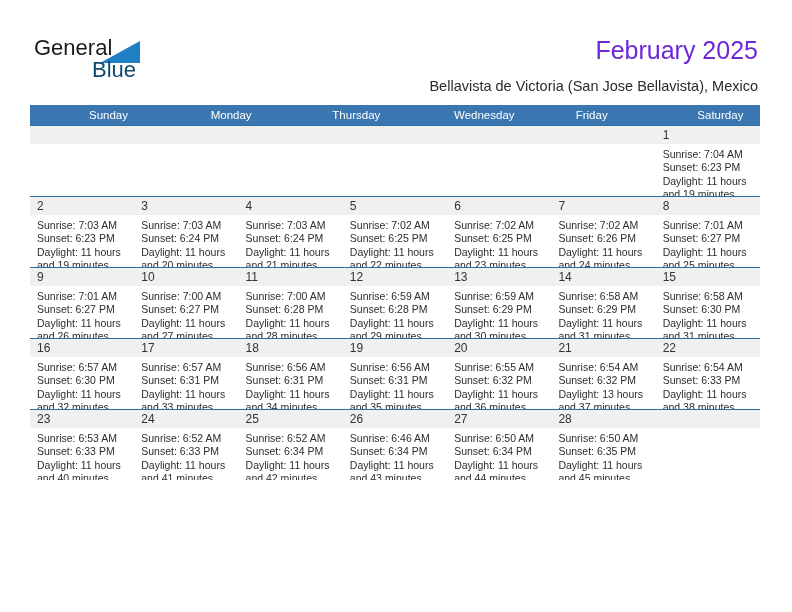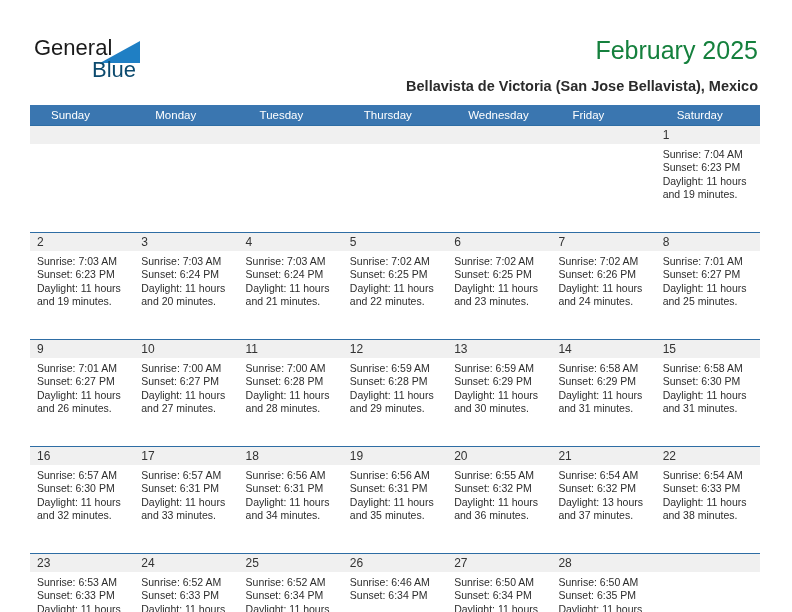--- a/index.html
+++ b/index.html
@@ -56,34 +56,33 @@
     color: #0c4a6e;
     line-height: 24px;
     font-family: "Liberation Sans", sans-serif;
   }
 
   .title {
     position: absolute;
     right: 34px;
     top: 36px;
     font-size: 25px;
-    color: #15803d;
+    color: #6d28d9;
     text-align: left;
     white-space: nowrap;
     font-weight: normal;
   }
   .subtitle {
     position: absolute;
     right: 34px;
     top: 78px;
     font-size: 14.5px;
     color: #2b2b2b;
     text-align: right;
     white-space: nowrap;
-    font-weight: bold;
   }
 
   
   .calendar {
     position: absolute;
     left: 30px;
     top: 105px;
     width: 730px;
   }
   .dow-row {
@@ -93,20 +92,21 @@
     background: #3a76b0;
   }
   .dow {
     flex: 1 1 0;
     color: #ffffff;
     font-size: 11.5px;
     line-height: 20px;
     padding-left: 21px;
     white-space: nowrap;
     overflow: hidden;
+    margin-left: 38px;
   }
 
   .week {
     width: 730px;
     position: relative;
     border-top: 1.6px solid #2e6da4;
   }
   .week.first { border-top: 1.6px solid #2e6da4; }
 
   .numband {
@@ -120,21 +120,21 @@
     font-size: 12px;
     color: #333333;
     line-height: 18px;
     padding-left: 7px;
     white-space: nowrap;
   }
 
   .bodyrow {
     display: flex;
     width: 730px;
-    height: 88px;
+    height: 52px;
     background: #ffffff;
   }
   .bodycell {
     flex: 1 1 0;
     padding: 4px 6px 0 7px;
     overflow: hidden;
   }
   .bodycell p {
     font-size: 10.5px;
     line-height: 13.4px;
@@ -163,21 +163,20 @@
 
     <div class="title">February 2025</div>
     <div class="subtitle">Bellavista de Victoria (San Jose Bellavista), Mexico</div>
   </div>
 
   <div class="calendar">
 
     <div class="dow-row">
       <div class="dow">Sunday</div>
       <div class="dow">Monday</div>
-      <div class="dow">Tuesday</div>
       <div class="dow">Thursday</div>
       <div class="dow">Wednesday</div>
       <div class="dow">Friday</div>
       <div class="dow">Saturday</div>
     </div>
 
     <div id="weeks-container">
         <div class="week first">
           <div class="numband">
             <div class="numcell"></div>
@@ -368,20 +367,21 @@
               <p class="wrap">Daylight: 11 hours and 41 minutes.</p>
             </div>
             <div class="bodycell">
               <p>Sunrise: 6:52 AM</p>
               <p>Sunset: 6:34 PM</p>
               <p class="wrap">Daylight: 11 hours and 42 minutes.</p>
             </div>
             <div class="bodycell">
               <p>Sunrise: 6:46 AM</p>
               <p>Sunset: 6:34 PM</p>
+              <p class="wrap">Daylight: 11 hours and 43 minutes.</p>
             </div>
             <div class="bodycell">
               <p>Sunrise: 6:50 AM</p>
               <p>Sunset: 6:34 PM</p>
               <p class="wrap">Daylight: 11 hours and 44 minutes.</p>
             </div>
             <div class="bodycell">
               <p>Sunrise: 6:50 AM</p>
               <p>Sunset: 6:35 PM</p>
               <p class="wrap">Daylight: 11 hours and 45 minutes.</p>

